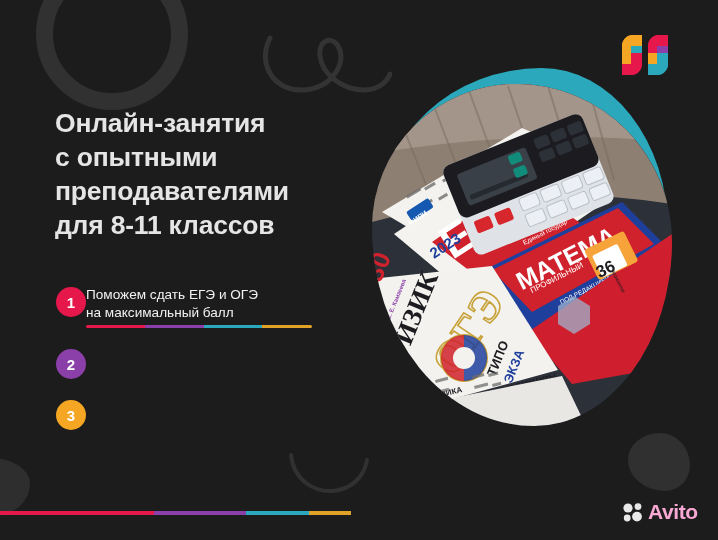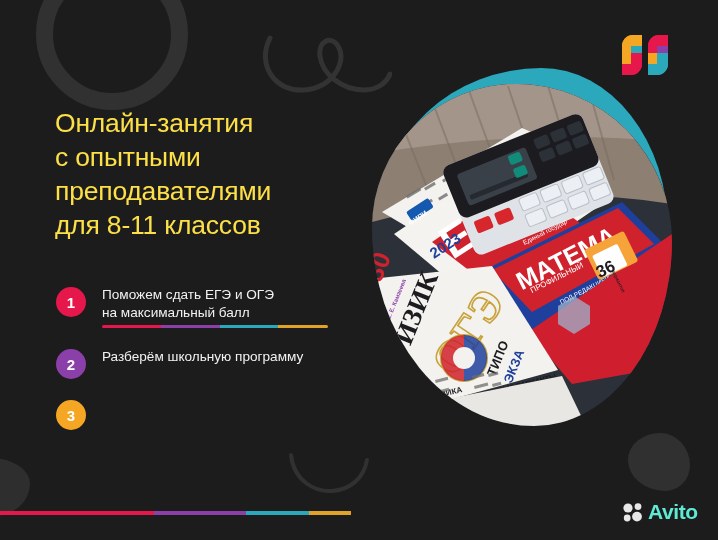--- a/index.html
+++ b/index.html
@@ -42,43 +42,43 @@
   }
 
   
   .brandmark { position: absolute; left: 620px; top: 33px; width: 50px; height: 42px; }
 
   
   .headline {
     position: absolute;
     left: 55px; top: 106px;
     width: 300px;
-    color: #fde047;
+    color: #e5e5e5;
     font-size: 26.5px;
-    font-weight: normal;
+    font-weight: bold;
     line-height: 1.285;
     letter-spacing: -0.2px;
     white-space: pre-line;
   }
 
   
   .benefits { position: absolute; left: 56px; top: 286px; width: 320px; }
   .benefit { position: relative; display: flex; align-items: flex-start; margin-bottom: 20px; }
   .benefit:last-child { margin-bottom: 0; }
   .badge {
     flex: 0 0 auto;
     width: 30px; height: 30px;
     border-radius: 50%;
     color: #ffffff;
     font-size: 15px;
     font-weight: bold;
     display: flex; align-items: center; justify-content: center;
     margin-top: 1px;
   }
-  .benefit-body { margin-left: 16px; }
+  .benefit-body { }
   .benefit-text {
     color: #f2f2f2;
     font-size: 13.6px;
     line-height: 1.33;
     white-space: pre-line;
   }
   .accent-underline {
     margin-top: 3px;
     height: 3px;
     width: 226px;
@@ -194,23 +194,20 @@
           <span style="background: rgb(230, 23, 74); flex: 26 0 auto;"></span>
           <span style="background: rgb(139, 63, 168); flex: 26 0 auto;"></span>
           <span style="background: rgb(43, 168, 188); flex: 26 0 auto;"></span>
           <span style="background: rgb(224, 162, 39); flex: 22 0 auto;"></span>
         </div>
       </div>
     </div>
 
     <div class="benefit">
       <div class="badge" style="background: rgb(139, 63, 168);">2</div>
-      <div class="benefit-body">
-        <div class="benefit-text">Разберём школьную программу</div>
-      </div>
     </div>
 
     <div class="benefit">
       <div class="badge" style="background: rgb(245, 166, 35);">3</div>
     </div>
 
   </div>
 
   <div class="photo-wrap">
     <div class="photo-teal"></div>
@@ -353,16 +350,16 @@
     <span style="background: rgb(224, 162, 39); flex: 12 0 auto;"></span>
   </div>
 
   <div class="avito">
     <svg class="avito-dots" viewBox="0 0 22 20">
       <circle cx="5" cy="6" r="4.6" fill="#e8e8e8"></circle>
       <circle cx="15" cy="4.6" r="3.4" fill="#e8e8e8"></circle>
       <circle cx="4.2" cy="16" r="3.4" fill="#e8e8e8"></circle>
       <circle cx="14" cy="14.6" r="4.9" fill="#e8e8e8"></circle>
     </svg>
-    <span class="avito-word" style="color: #5eead4;">Avito</span>
+    <span class="avito-word" style="color: #f9a8d4;">Avito</span>
   </div>
 
 </div>
 
 </body></html>

